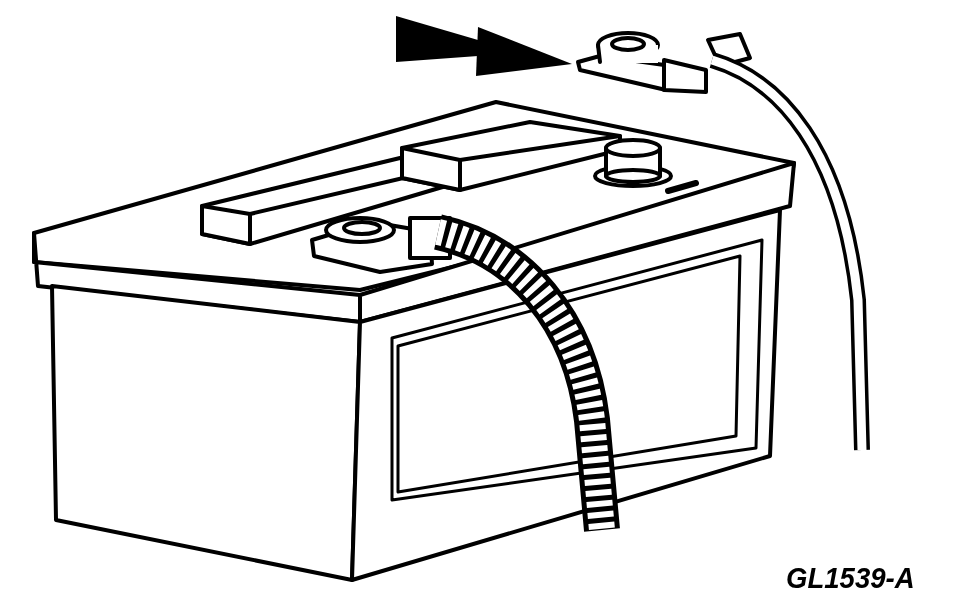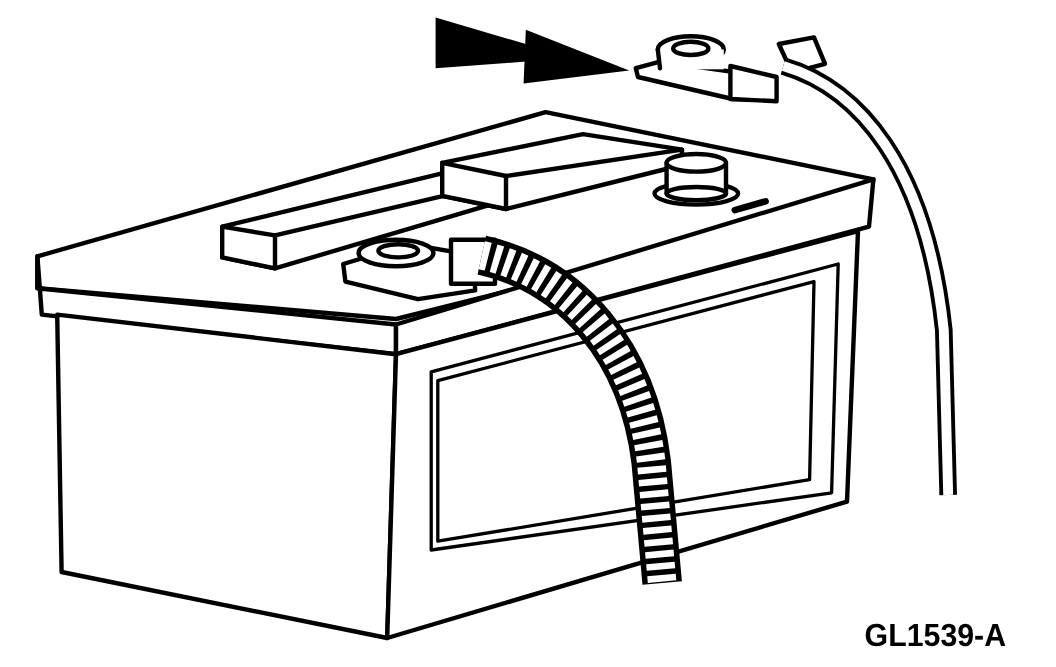--- a/index.html
+++ b/index.html
@@ -1,16 +1,16 @@
 <!DOCTYPE html>
 <html><head>
 <meta charset="utf-8">
 <style>
   html, body { margin: 0; padding: 0; background: #ffffff; }
-  #stage { position: relative; width: 960px; height: 606px; background: #ffffff; overflow: hidden; }
+  #stage { position: relative; width: 960px; height: 606px; background: #ffffff; overflow: hidden; font-style: italic; }
   svg { position: absolute; left: 0; top: 0; }
   .ln { fill: none; stroke: #000; stroke-width: 4; stroke-linejoin: round; stroke-linecap: round; }
   .thin { fill: none; stroke: #000; stroke-width: 3; stroke-linejoin: round; stroke-linecap: round; }
   .wf { fill: #fff; stroke: #000; stroke-width: 4; stroke-linejoin: round; }
   #fig-label {
     position: absolute; left: 786px; top: 562px;
     font-family: "Liberation Sans", sans-serif; font-weight: bold; font-size: 29px;
     color: #000; letter-spacing: 0px; transform: scaleX(0.95); transform-origin: left top;
   }
 </style>

